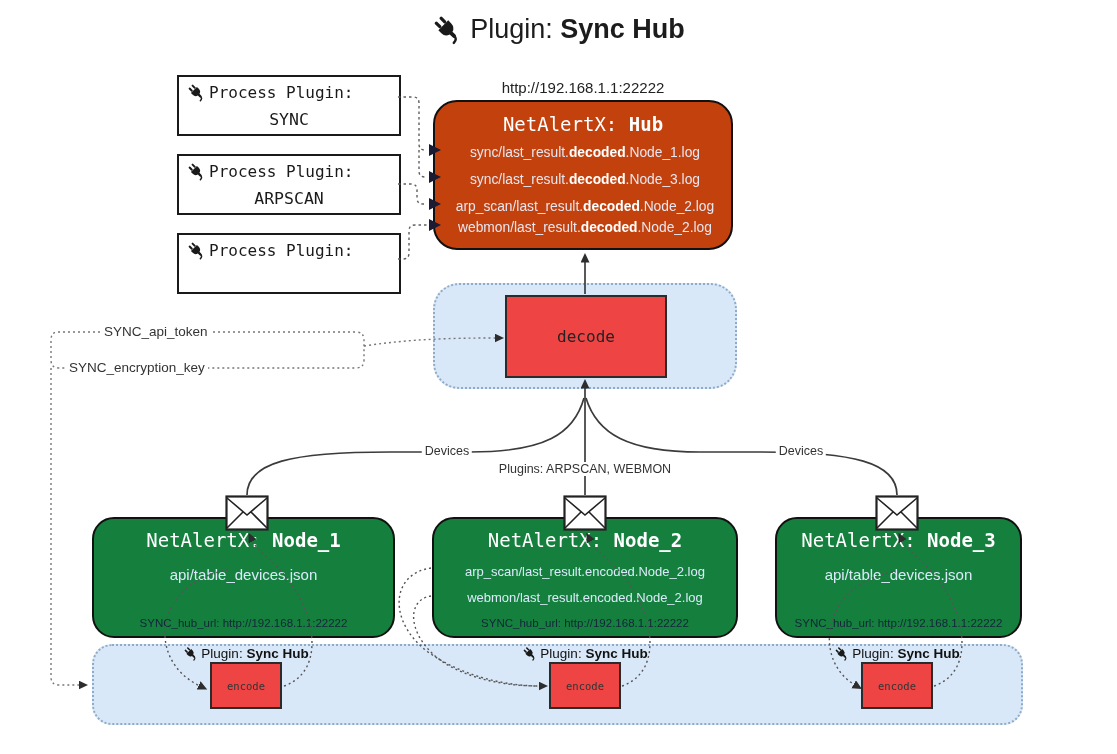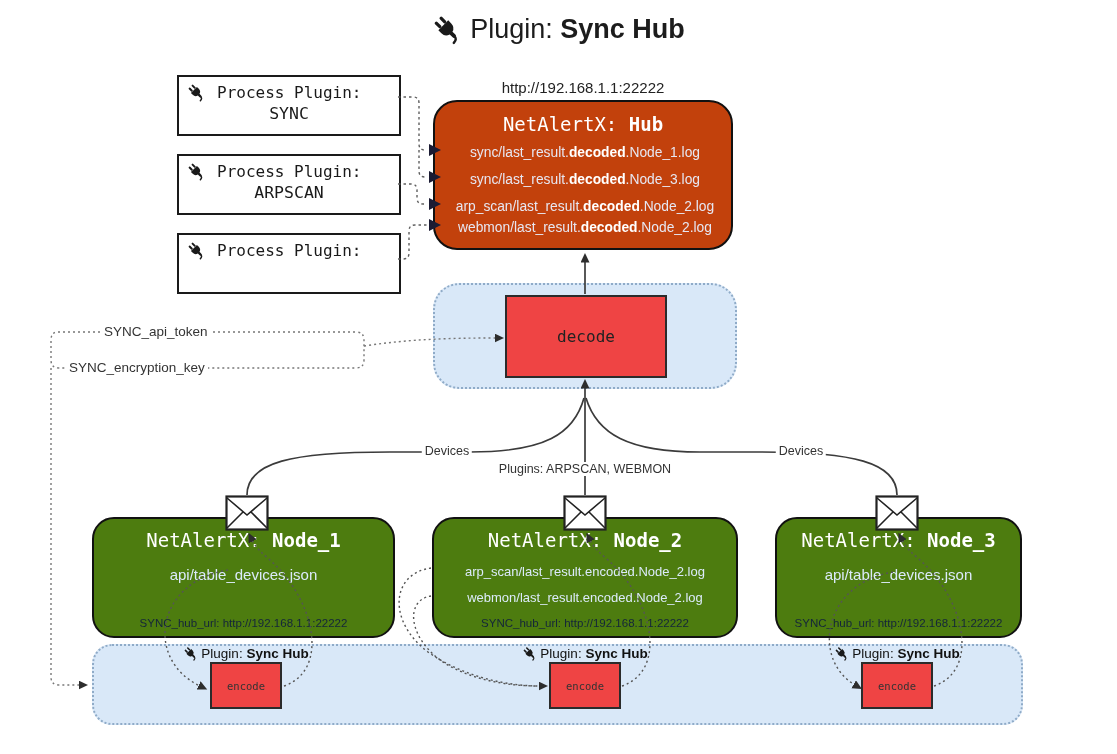--- a/index.html
+++ b/index.html
@@ -9,23 +9,23 @@
   svg.lay{position:absolute;left:0;top:0;z-index:5;pointer-events:none;}
   .mono{font-family:"DejaVu Sans Mono","Liberation Mono",monospace;}
 
   
   .title{left:0;right:0;top:14px;display:flex;justify-content:center;align-items:center;
          gap:7px;font-size:27px;color:#1c1c1c;z-index:2;}
   .title b{font-weight:bold;}
 
   
   .pbox{left:177px;width:220px;height:57px;background:#fff;border:2px solid #1a1a1a;z-index:2;}
-  .pbox .l1{display:flex;align-items:center;gap:11px;padding:6px 0 0 8px;
+  .pbox .l1{display:flex;align-items:center;gap:3px;padding:6px 0 0 8px;
             font-size:16px;color:#1a1a1a;}
-  .pbox .l2{text-align:center;font-size:16.5px;color:#1a1a1a;margin-top:2px;}
+  .pbox .l2{text-align:center;font-size:16.5px;color:#1a1a1a;margin-top:8px;}
 
   
   .hub-url{left:433px;width:300px;top:79px;text-align:center;font-size:15px;color:#222;z-index:2;}
   .hub{left:433px;top:100px;width:300px;height:150px;background:#c2410c;border:2.5px solid #111;
        border-radius:24px;z-index:2;box-sizing:border-box;}
   .hub-title{position:absolute;left:0;right:0;top:11px;text-align:center;font-size:19px;color:#fff;}
   .hub-row{position:absolute;left:6px;right:2px;text-align:center;font-size:13.8px;color:#E7E7F2;
            white-space:nowrap;}
   .hub-row b{color:#fff;}
 
@@ -35,21 +35,21 @@
   .whitebox{background:#ef4444;border:2px solid #2b2b2b;box-sizing:border-box;z-index:3;
             display:flex;align-items:center;justify-content:center;color:#222;}
   .decode-box{left:505px;top:295px;width:162px;height:83px;font-size:16px;}
 
   
   .cfg-lbl{font-size:13.5px;color:#333;background:#fff;padding:0 3px;z-index:8;text-align:center;}
   .edge-lbl{font-size:12.5px;color:#333;background:#fff;padding:0 3px;z-index:8;
             transform:translateX(-50%);white-space:nowrap;}
 
   
-  .node{background:#4d7c0f;border:2.5px solid #111;border-radius:22px;z-index:2;
+  .node{background:#15803d;border:2.5px solid #111;border-radius:22px;z-index:2;
         box-sizing:border-box;top:517px;height:121px;}
   .node-title{position:absolute;left:0;right:0;top:10px;text-align:center;font-size:19px;color:#fff;
               white-space:nowrap;}
   .node-line{position:absolute;left:0;right:0;text-align:center;color:#DCEBFB;font-size:13px;
              white-space:nowrap;}
   .node-foot{position:absolute;left:0;right:0;bottom:7px;text-align:center;font-size:11.5px;
              color:#14253A;white-space:nowrap;}
 
   
   .band{left:92px;top:644px;width:931px;height:81px;border-radius:20px;}

